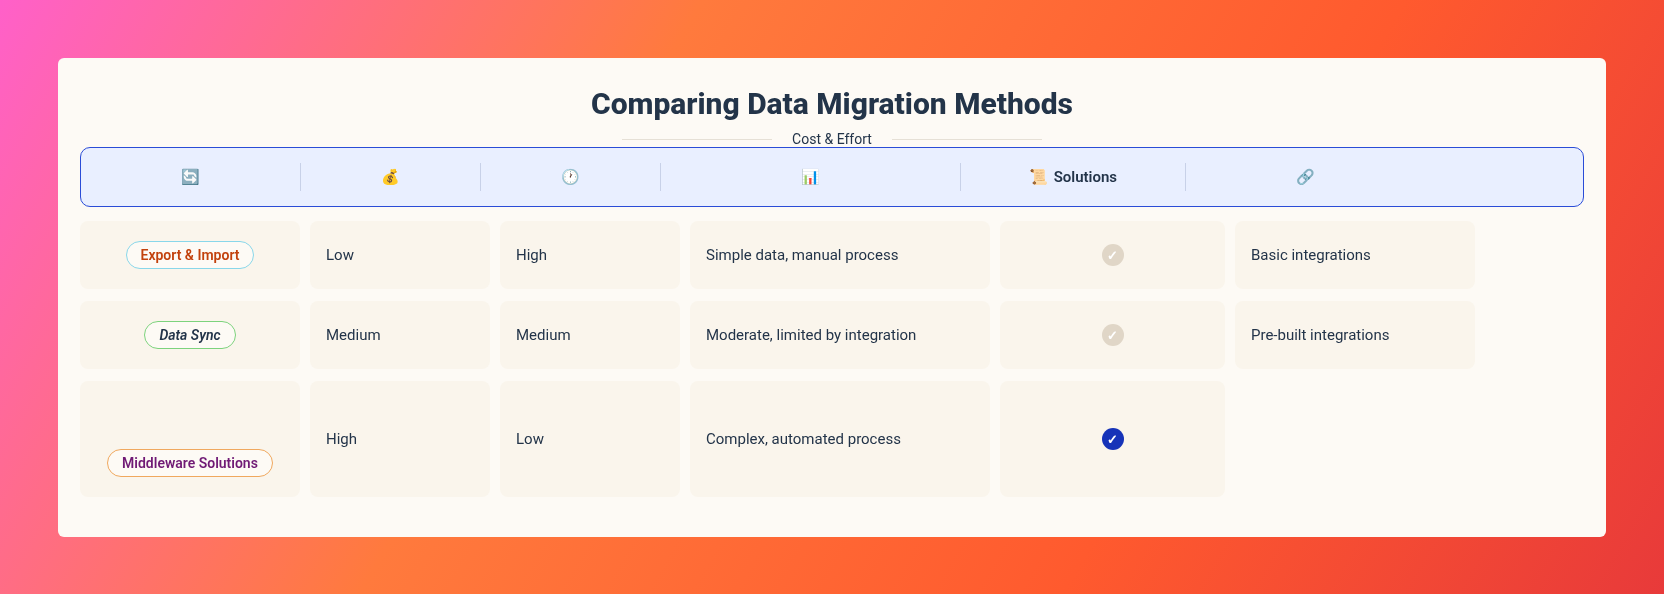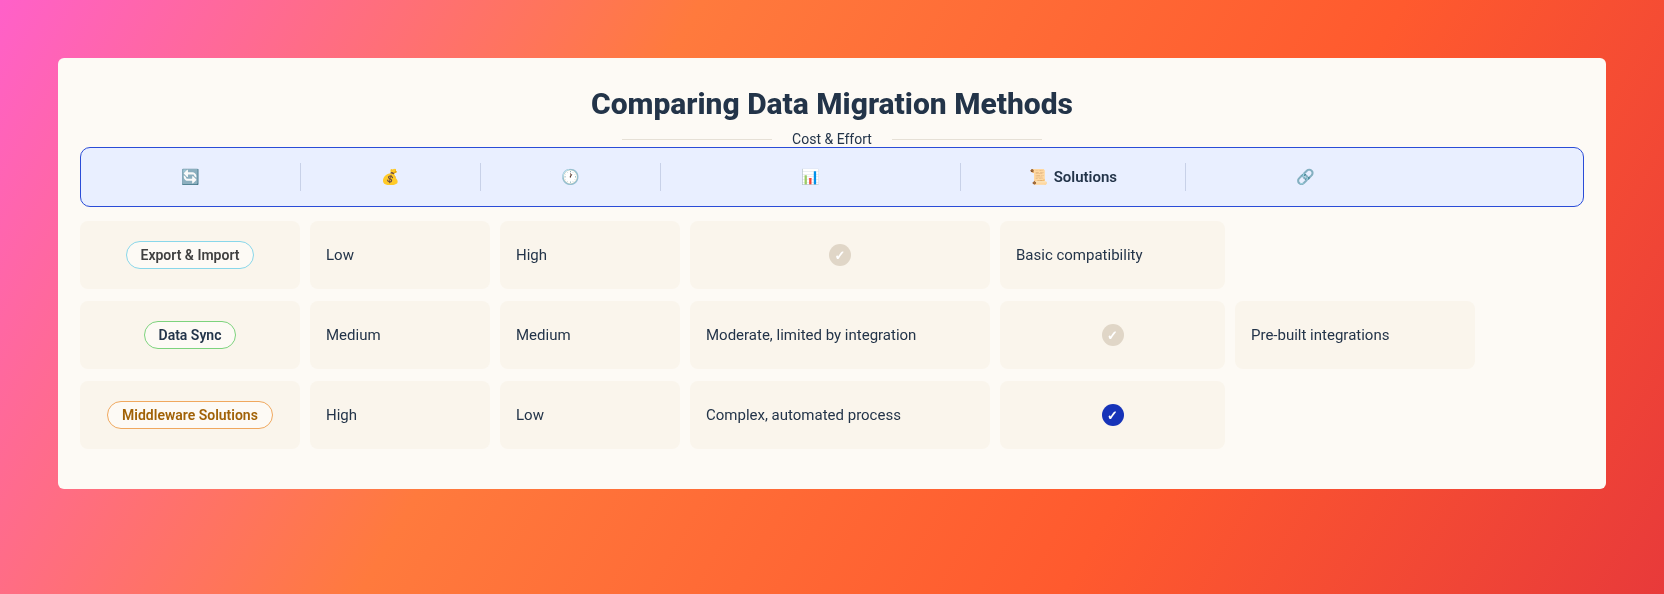--- a/index.html
+++ b/index.html
@@ -75,23 +75,23 @@
 }
 .dcell.center { justify-content: center; }
 .pill {
   display: inline-block;
   padding: 5px 14px;
   border-radius: 999px;
   font-size: 14px;
   font-weight: 600;
   background: #fdfaf5;
 }
-.pill-blue { border: 1px solid #89d7ea; color: #404040; }
-.pill-green { border: 1px solid #7dd37d; color: #233449; }
-.pill-orange { border: 1px solid #f0a85e; color: #a16207; }
+.pill-blue { border: 1px solid #89d7ea; color: #c2410c; }
+.pill-green { border: 1px solid #7dd37d; color: #233449; font-style: italic; }
+.pill-orange { border: 1px solid #f0a85e; color: #701a75; margin-top: 48px; }
 .checkmark {
   width: 22px; height: 22px;
   border-radius: 50%;
   display: flex; align-items: center; justify-content: center;
   color: #fff;
   font-size: 13px;
   font-weight: bold;
 }
 .check-light { background: #e0d6c7; }
 .check-dark { background: #1633b8; }
@@ -130,24 +130,25 @@
     </div>
   </div>
 
   <div id="rows-container">
       <div class="data-row">
         <div class="dcell center">
           <span class="pill pill-blue">Export &amp; Import</span>
         </div>
         <div class="dcell">Low</div>
         <div class="dcell">High</div>
+        <div class="dcell">Simple data, manual process</div>
         <div class="dcell center">
           <span class="checkmark check-light">✓</span>
         </div>
-        <div class="dcell">Basic compatibility</div>
+        <div class="dcell">Basic integrations</div>
       </div>
       <div class="data-row">
         <div class="dcell center">
           <span class="pill pill-green">Data Sync</span>
         </div>
         <div class="dcell">Medium</div>
         <div class="dcell">Medium</div>
         <div class="dcell">Moderate, limited by integration</div>
         <div class="dcell center">
           <span class="checkmark check-light">✓</span>

